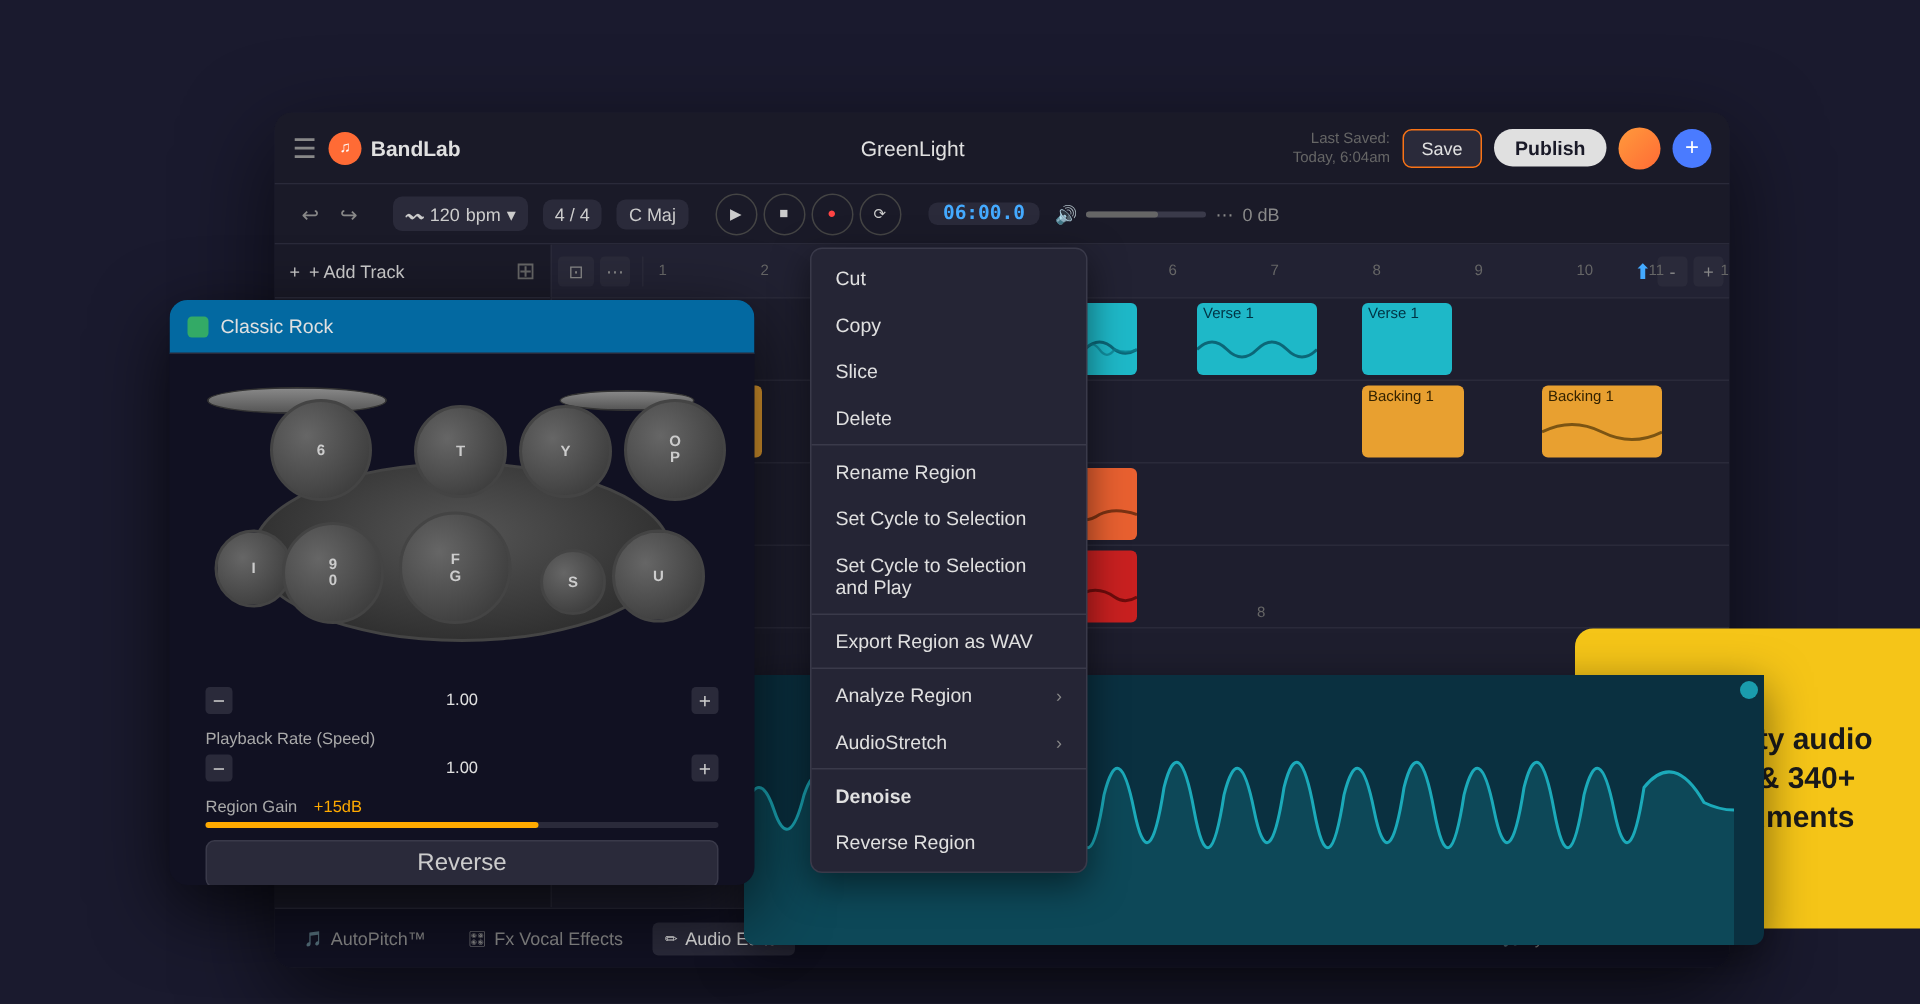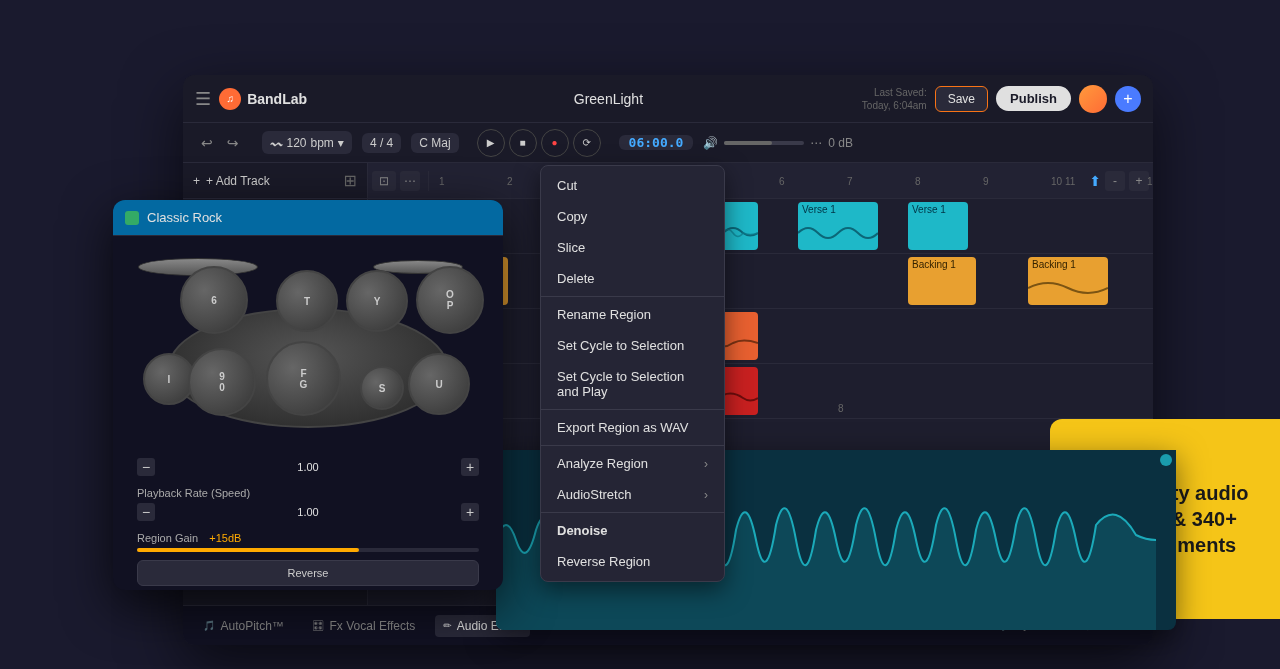--- a/index.html
+++ b/index.html
@@ -610,21 +610,21 @@
       color: #fa0;
     }
 
     .reverse-btn {
       width: 100%;
       padding: 6px;
       background: #2a2a3a;
       border: 1px solid #3a3a4a;
       color: #ccc;
       border-radius: 6px;
-      font-size: 11px;
+      font-size: 16px;
       cursor: pointer;
       text-align: center;
     }
 
     
     .bottom-toolbar {
       position: absolute;
       bottom: 0;
       left: 0;
       right: 0;
@@ -816,21 +816,21 @@
           <span class="ruler-num" style="left:2px">1</span>
           <span class="ruler-num" style="left:70px">2</span>
           <span class="ruler-num" style="left:138px">3</span>
           <span class="ruler-num" style="left:206px">4</span>
           <span class="ruler-num" style="left:274px">5</span>
           <span class="ruler-num" style="left:342px">6</span>
           <span class="ruler-num" style="left:410px">7</span>
           <span class="ruler-num" style="left:478px">8</span>
           <span class="ruler-num" style="left:546px">9</span>
           <span class="ruler-num" style="left:614px">10</span>
-          <span class="ruler-num" style="left:628px">11</span>
+          <span class="ruler-num" style="left:662px">11</span>
           <span class="ruler-num" style="left:710px">12</span>
 
         </div>
         <div style="margin-left:auto; display:flex; gap:4px; align-items:center;">
           <span style="color:#4af; font-size:14px; cursor:pointer;">⬆</span>
           <button class="zoom-btn">-</button>
           <button class="zoom-btn">+</button>
         </div>
       </div>
 

